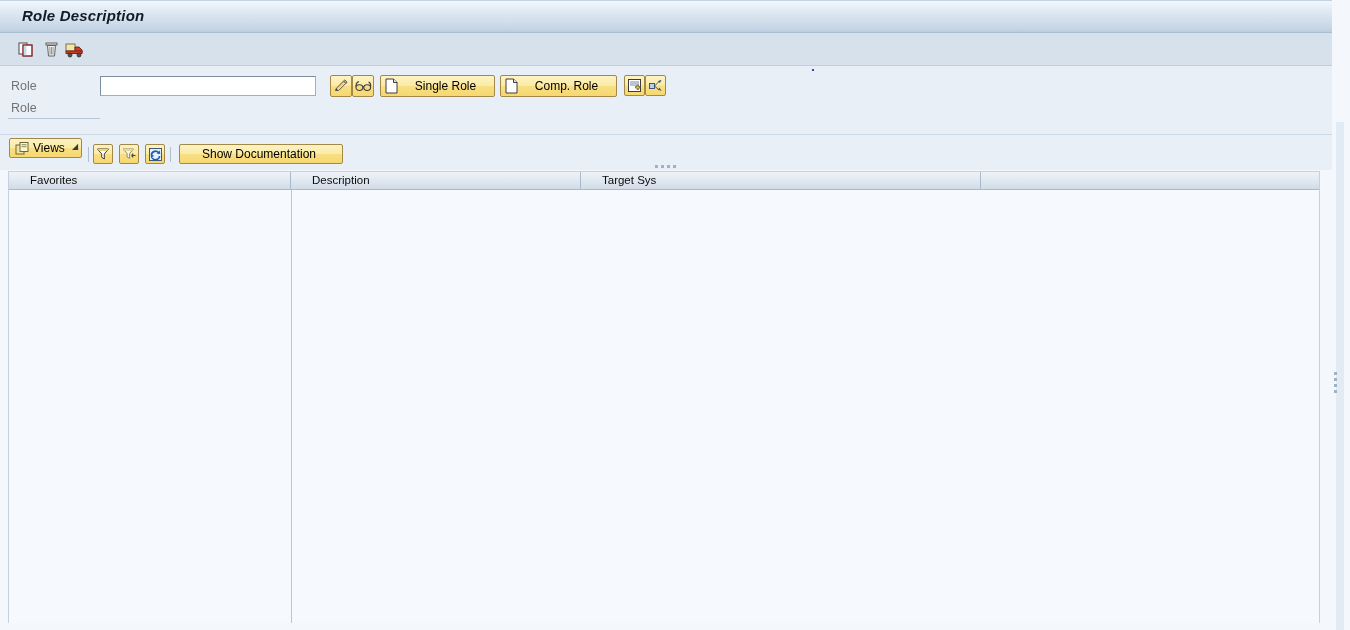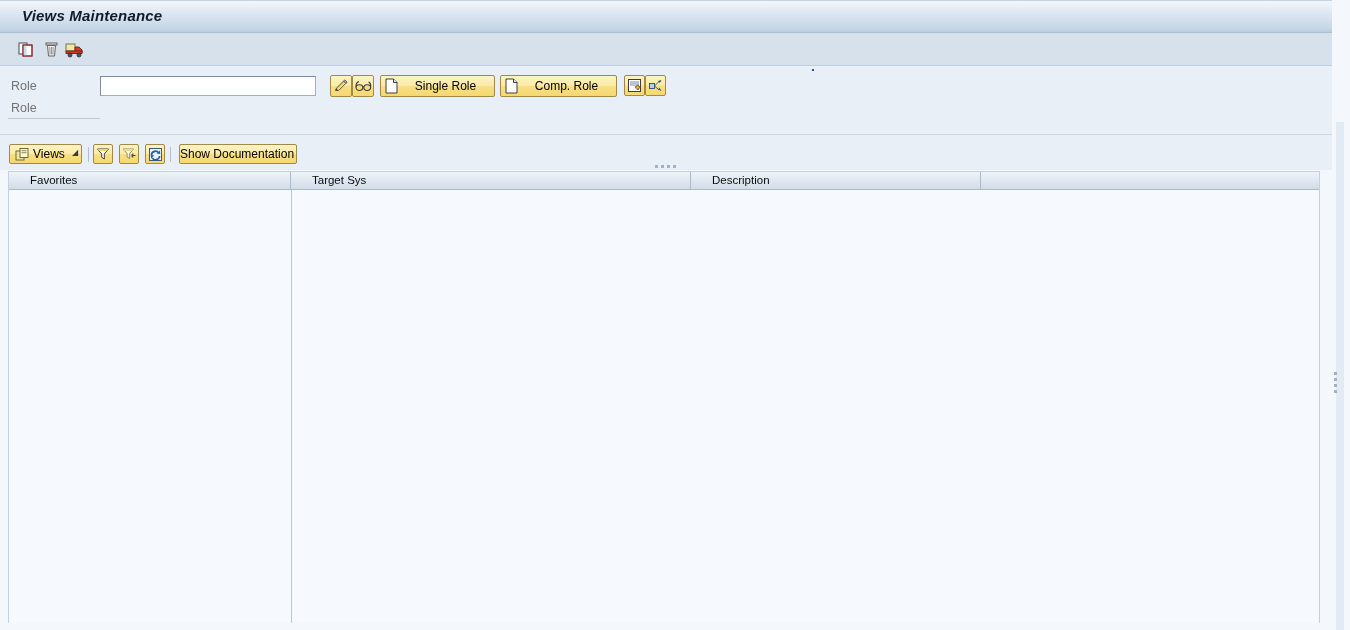--- a/index.html
+++ b/index.html
@@ -168,21 +168,21 @@
   
   .views-toolbar {
     position: absolute;
     left: 0; top: 135px;
     width: 1332px;
     height: 35px;
     background: #e8eff7;
     box-sizing: border-box;
   }
   .btn-views {
-    left: 9px; top: 144px;
+    left: 9px; top: 138px;
     width: 73px; height: 20px;
     padding-left: 2px;
   }
   .views-caret {
     flex: 0 0 auto;
     width: 12px;
     font-size: 8px;
     color: #3a3a3a;
     text-align: center;
     line-height: 1;
@@ -193,21 +193,21 @@
     width: 1px;
     height: 15px;
     background: #b0c0d0;
     top: 147px;
   }
   .sep-1 { left: 88px; }
   .sep-2 { left: 170px; }
   .btn-filter   { left: 93px;  top: 144px; width: 20px; height: 20px; }
   .btn-unfilter { left: 119px; top: 144px; width: 20px; height: 20px; }
   .btn-refresh  { left: 145px; top: 144px; width: 20px; height: 20px; }
-  .btn-showdoc  { left: 179px; top: 144px; width: 118px; height: 20px; }
+  .btn-showdoc  { left: 179px; top: 144px; width: 164px; height: 20px; }
 
   
   .hsplit {
     position: absolute;
     left: 0;
     top: 163px;
     width: 1332px;
     height: 7px;
   }
   .hsplit-dots {
@@ -305,21 +305,21 @@
     height: 122px;
     background: #ffffff;
   }
 </style>
 </head>
 <body>
 
 <div id="app">
 
   <div class="titlebar">
-    <div class="titlebar-text">Views Maintenance</div>
+    <div class="titlebar-text">Role Description</div>
   </div>
 
   <div class="icon-toolbar">
 
     <div class="tb-icon" style="left:17px;">
       <svg width="19" height="19" viewBox="0 0 19 19">
         <rect x="2" y="3" width="8" height="11" fill="#fdfdfd" stroke="#4a4a4a" stroke-width="1"></rect>
         <rect x="6" y="5" width="9" height="11" fill="#ffffff" stroke="#4a4a4a" stroke-width="1"></rect>
         <rect x="6.5" y="5.5" width="3" height="10" fill="#cfd8e6"></rect>
         <rect x="6" y="5" width="9" height="11" fill="none" stroke="#a01b1b" stroke-width="1"></rect>
@@ -468,22 +468,22 @@
       <i></i>
         <i></i>
         <i></i>
         <i></i>
     </div>
   </div>
 
   <div class="table-wrap">
     <div class="thead">
       <div class="th" style="width:282px;">Favorites</div>
+      <div class="th" style="width:290px;">Description</div>
       <div class="th" style="width:400px;">Target Sys</div>
-      <div class="th" style="width:290px;">Description</div>
       <div class="th" style="width:338px;border-right:none;"></div>
     </div>
     <div class="tbody">
       <div class="col-div" style="left:282px;"></div>
     </div>
   </div>
 
   <div class="right-top-fill"></div>
   <div class="vsplit">
     <div class="vsplit-bar"></div>

